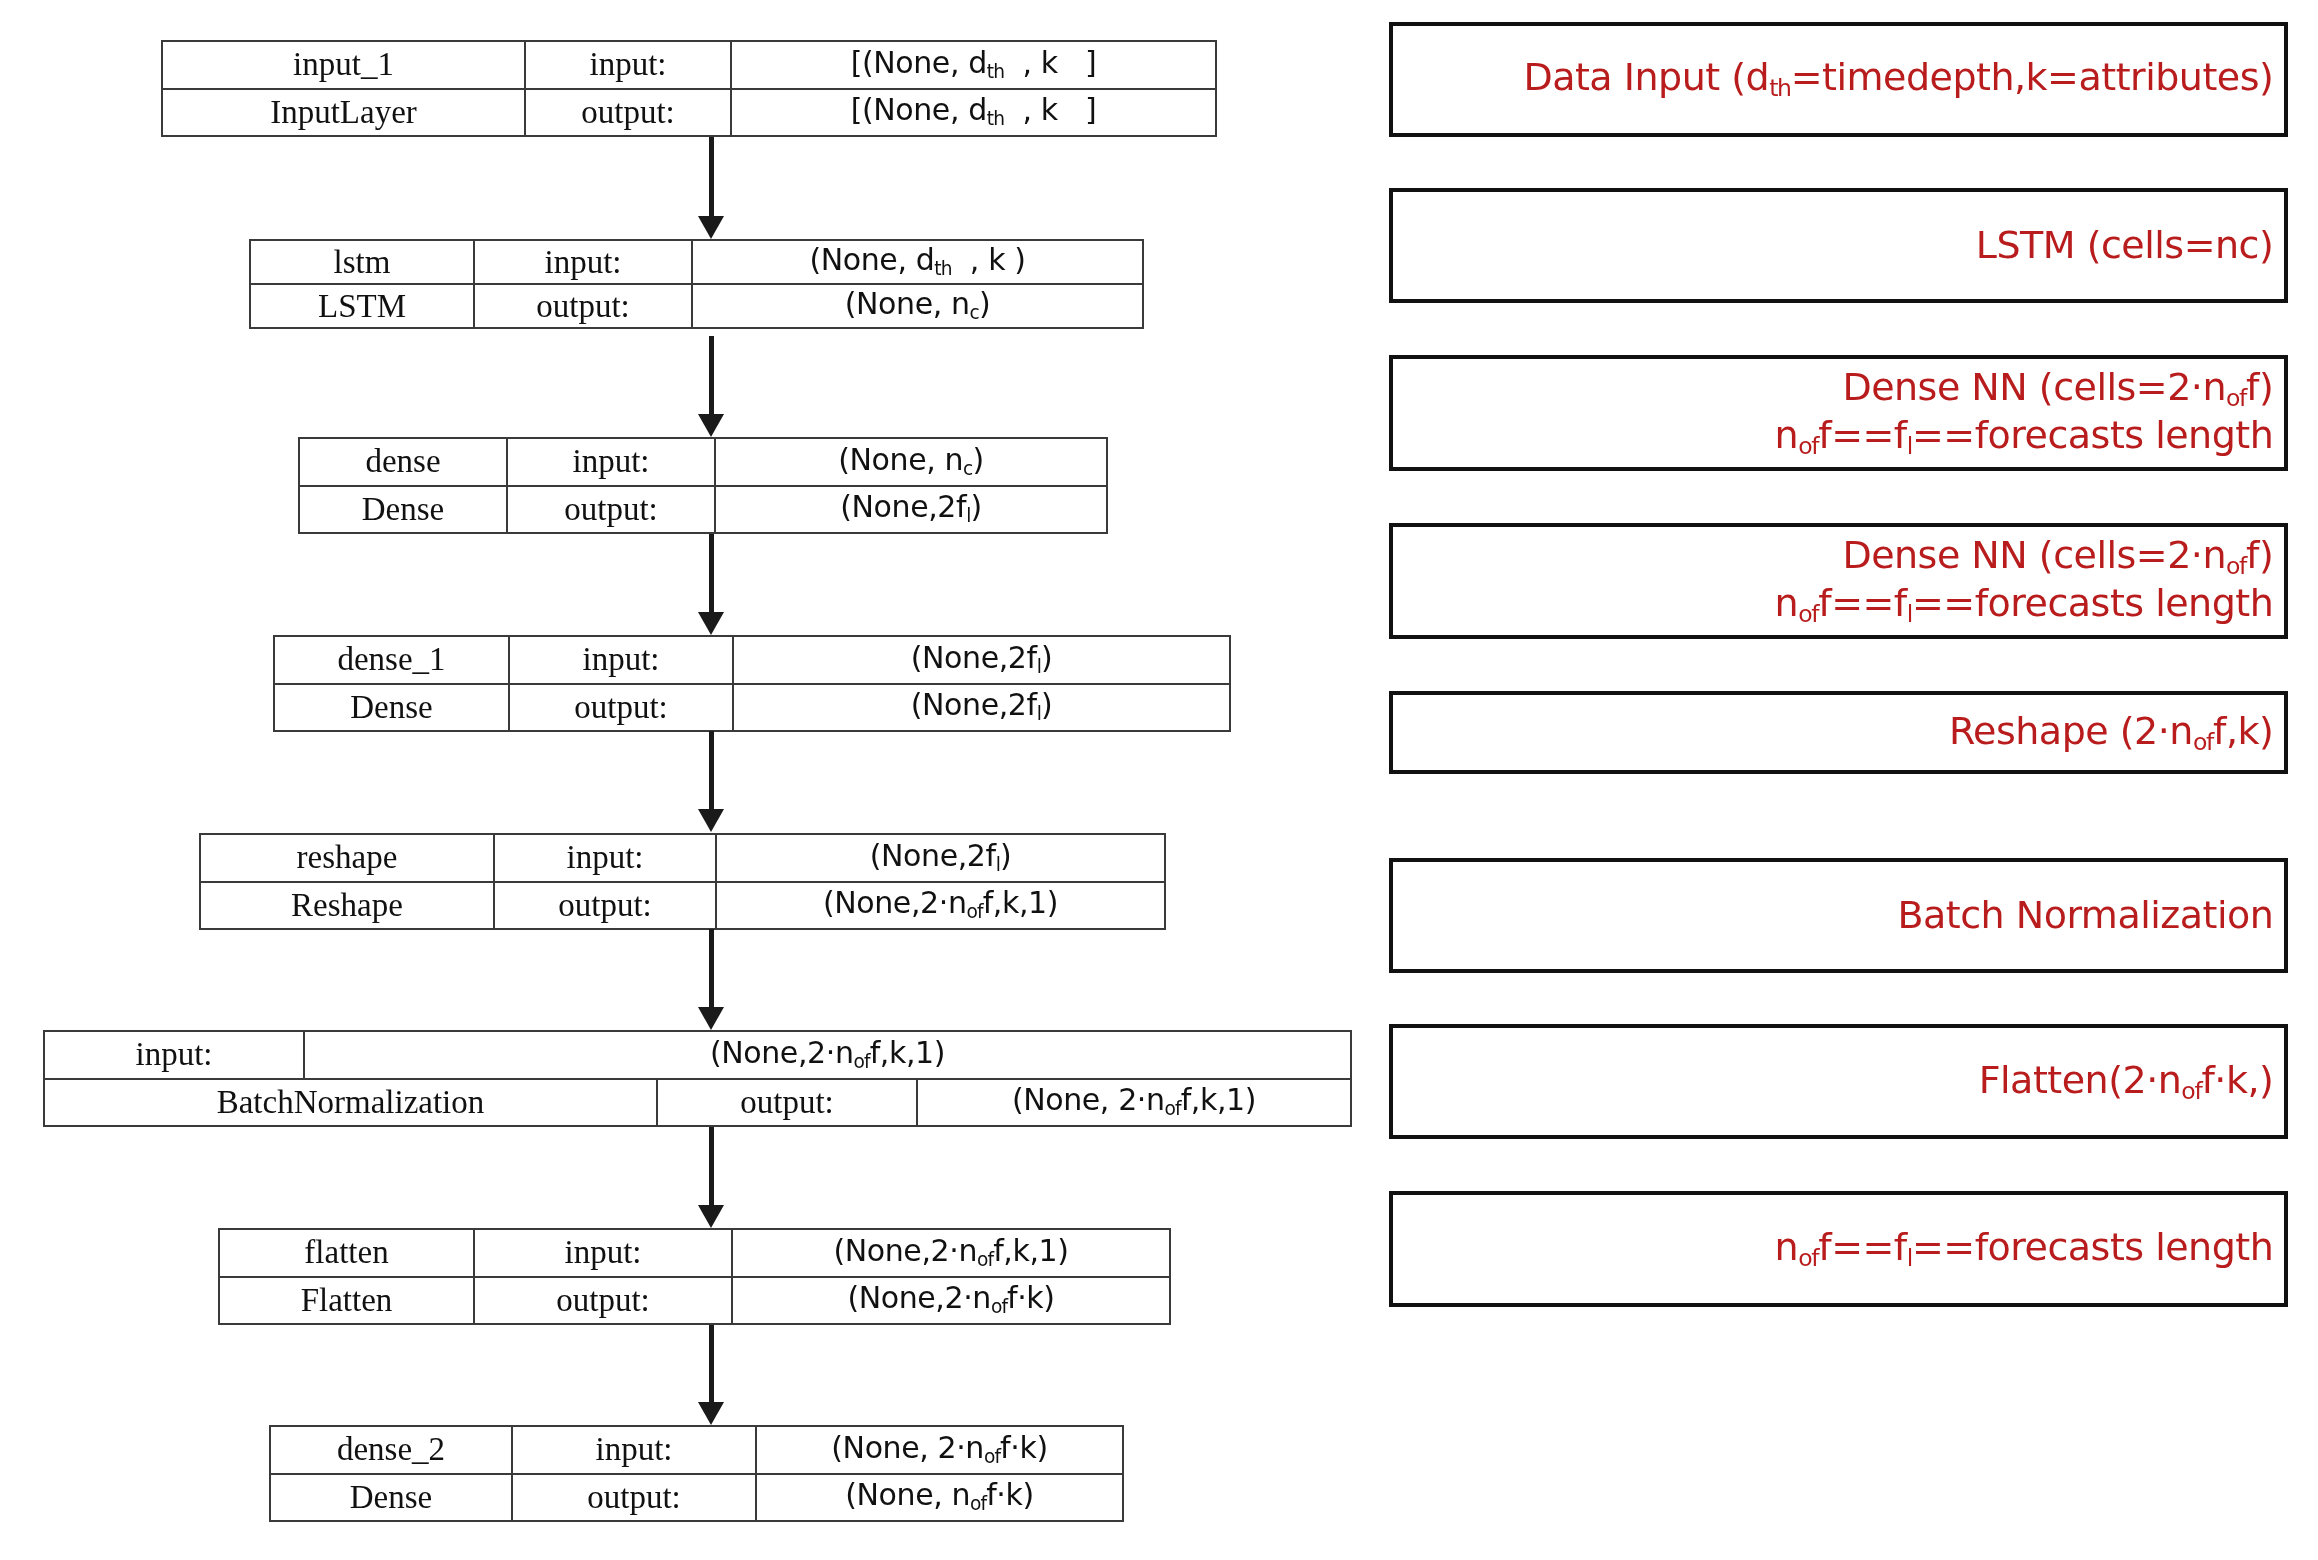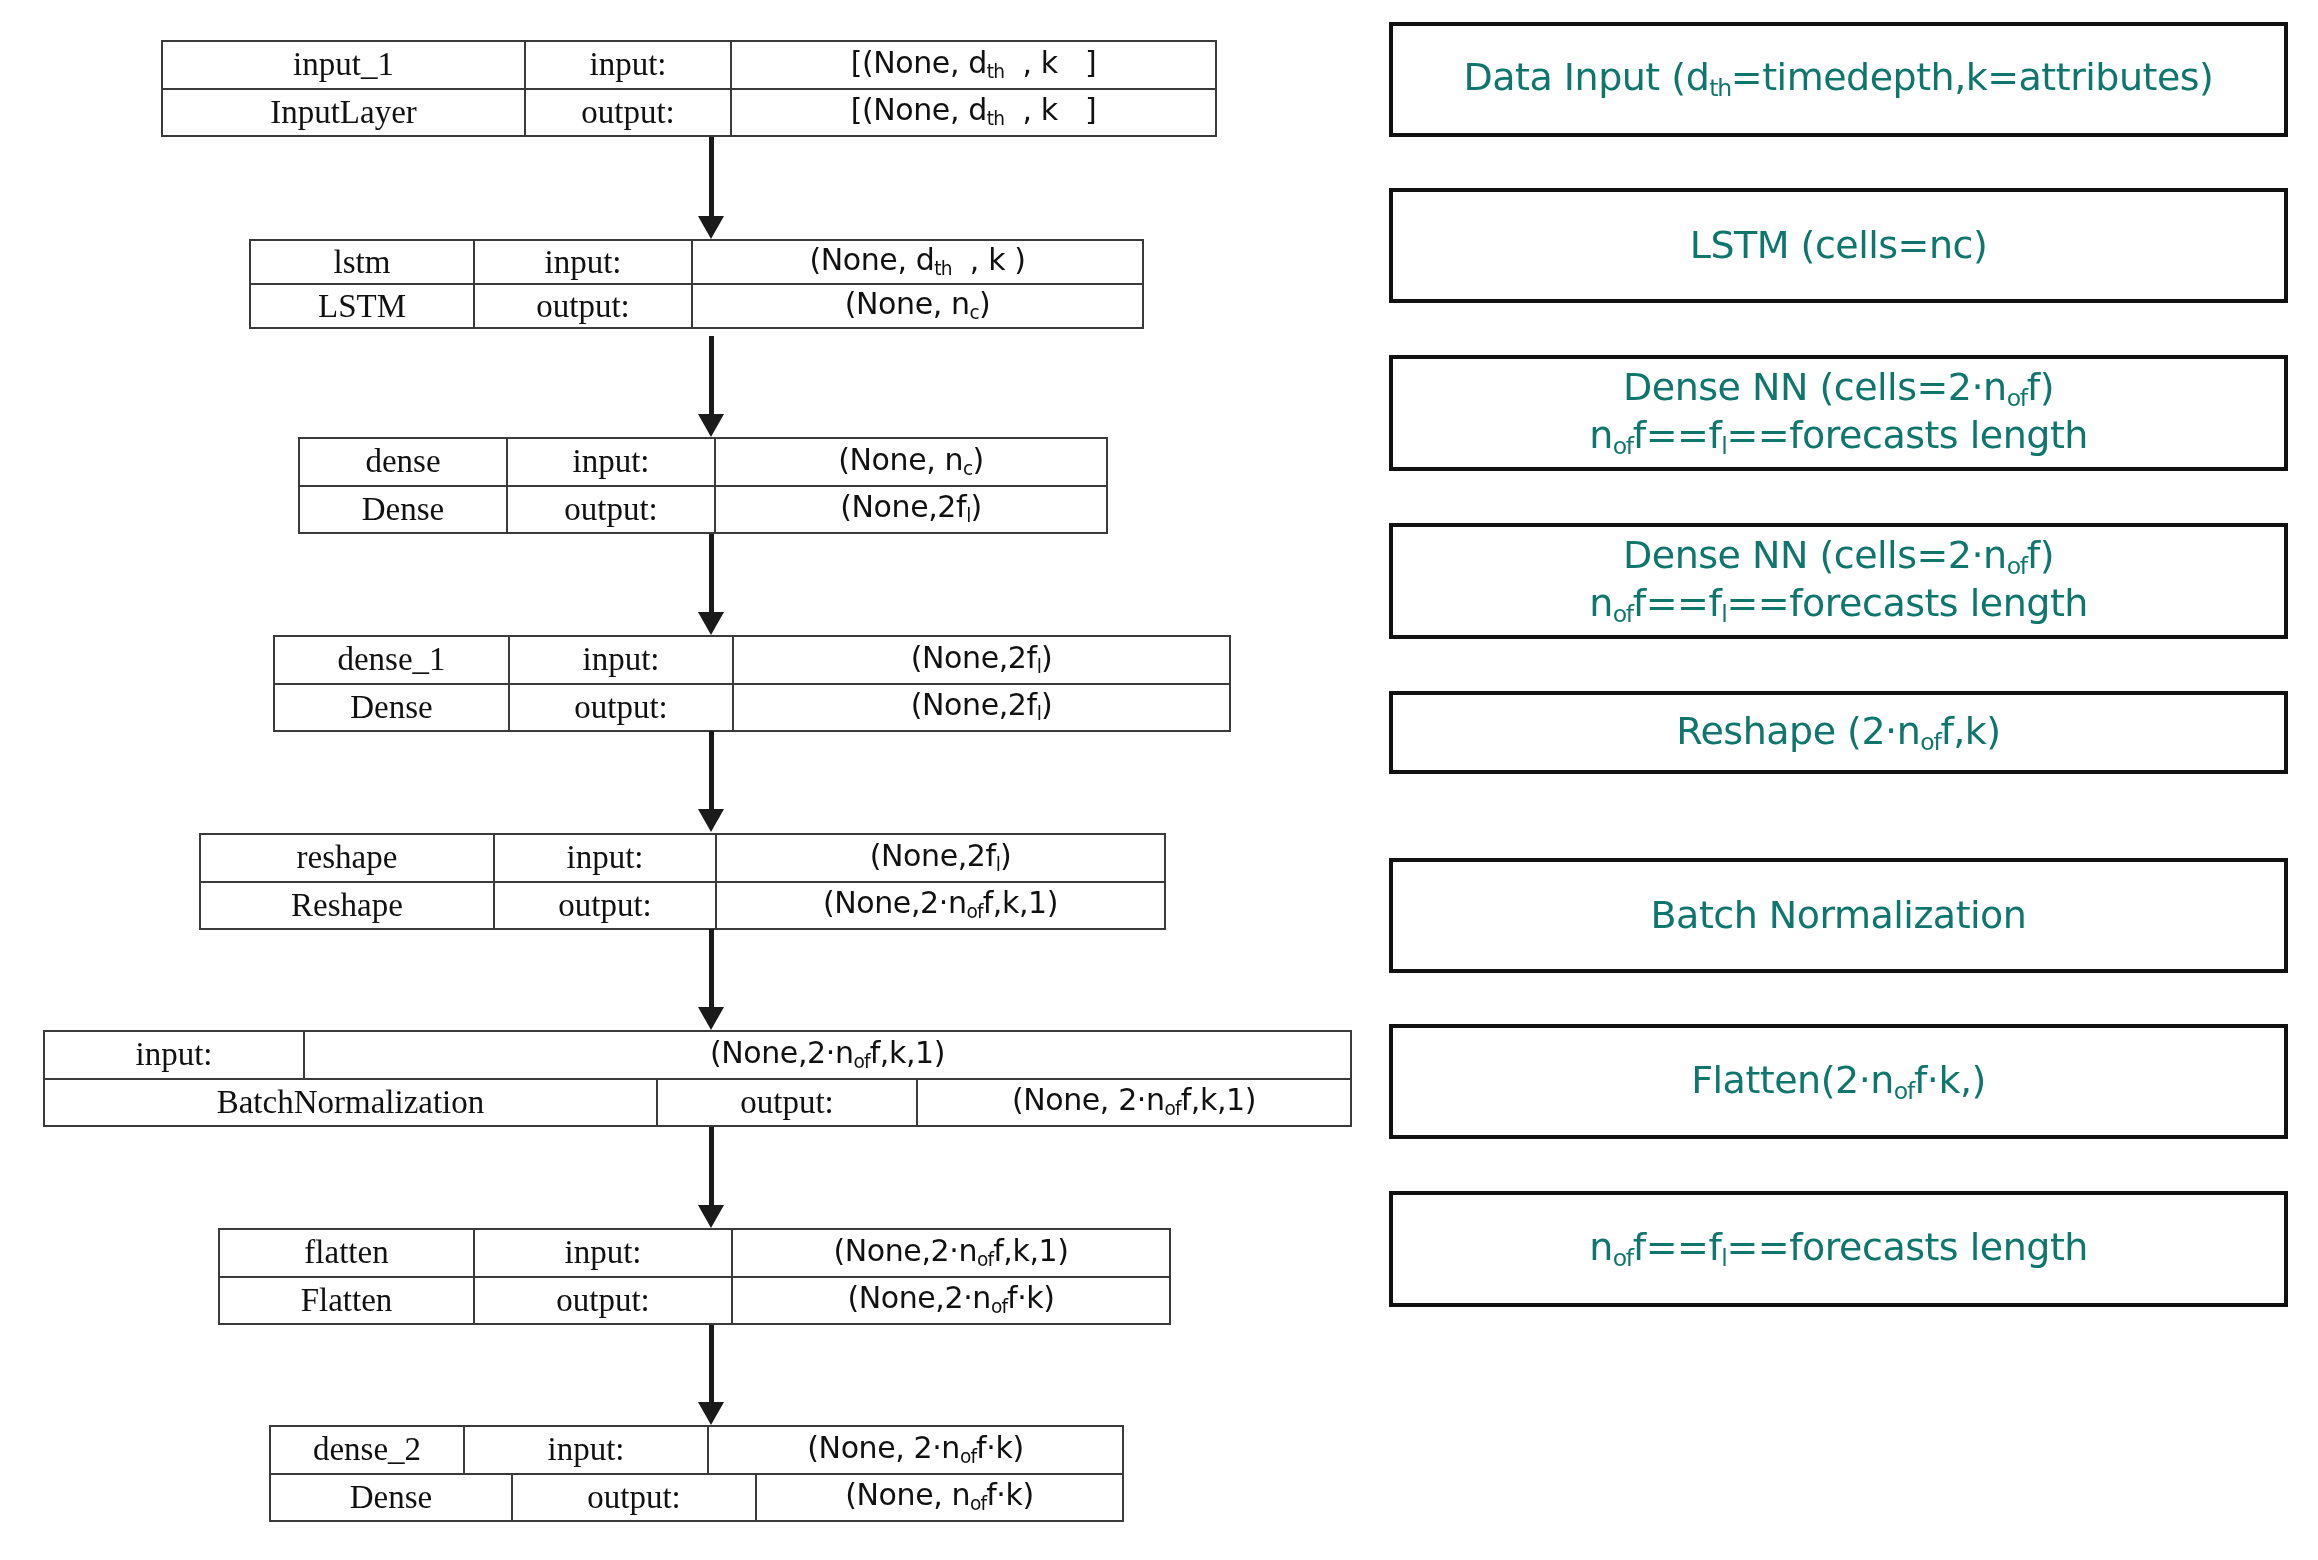--- a/index.html
+++ b/index.html
@@ -64,25 +64,25 @@
 
   
   #right-col{position:absolute;left:1389px;top:0;width:904px;height:1560px;}
   .block{
     position:absolute;
     left:0;width:899px;
     border:4.5px solid #111;
     background:#fff;
     box-sizing:border-box;
     display:flex;align-items:center;justify-content:center;
-    text-align:center;
+    text-align:right;
     font-family:"DejaVu Sans", sans-serif;
     font-size:38px;
     line-height:1.18;
-    color:#0f766e;
+    color:#b91c1c;
     letter-spacing:-0.5px;
     padding:3.6px 10.7px;
   }
   .block .lines{width:100%;}
   .block sub{font-size:0.62em;vertical-align:-0.26em;letter-spacing:-1.3px;}
 </style>
 </head>
 <body>
 
 <div id="stage">
@@ -237,21 +237,21 @@
       </div>
     </div>
 
     <div class="arrow" style="left:698px;top:1325px;width:27px;height:100px;">
       <div class="stem" style="height:77px;"></div>
         <div class="head"></div>
     </div>
 
     <div class="keras-node" style="left:269px;top:1425px;width:855px;height:97px;">
       <div class="keras-row first">
-        <div class="keras-cell c-name" style="width:194px">dense_2</div>
+        <div class="keras-cell c-name" style="width:242px">dense_2</div>
         <div class="keras-cell c-io" style="width:244px">input:</div>
         <div class="keras-cell c-shape" style="flex:1">
           <span class="sh">(None, 2·n<sub>of</sub>f·k)</span>
         </div>
       </div>
       <div class="keras-row">
         <div class="keras-cell c-name" style="width:242px">Dense</div>
         <div class="keras-cell c-io" style="width:244px">output:</div>
         <div class="keras-cell c-shape" style="flex:1">
           <span class="sh">(None, n<sub>of</sub>f·k)</span>

